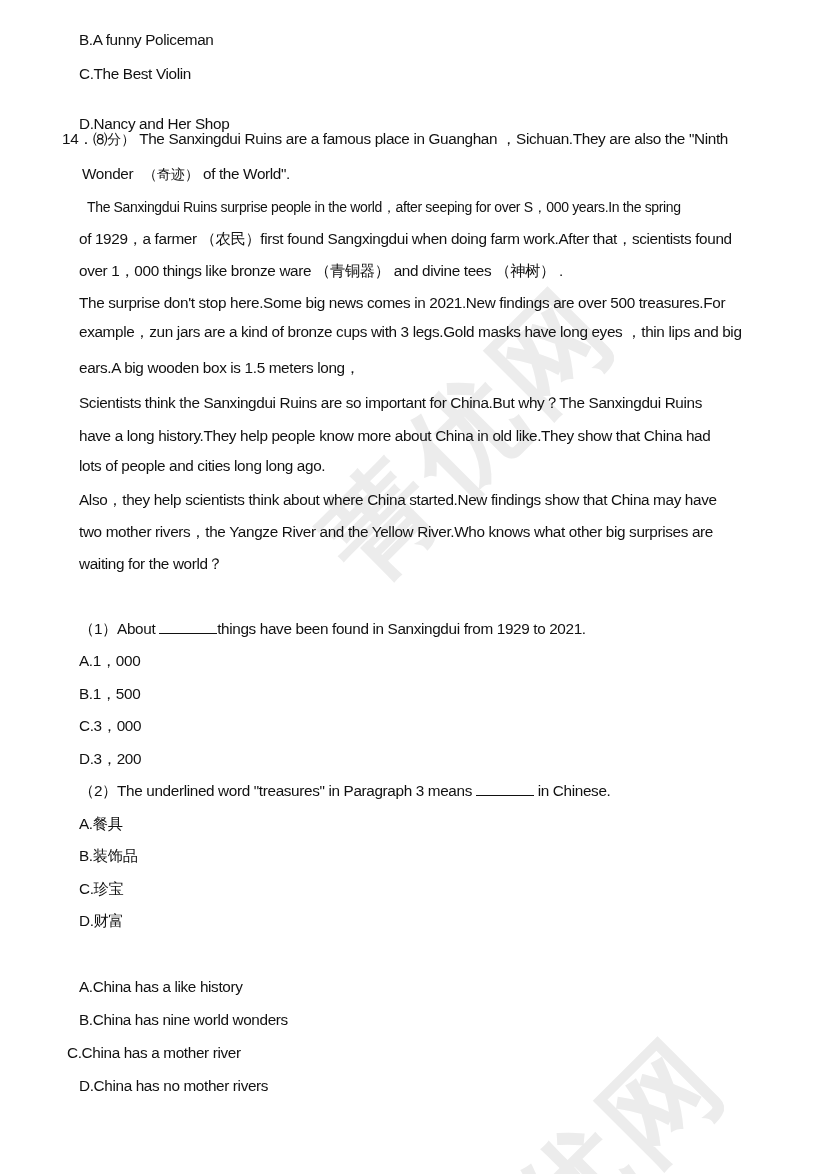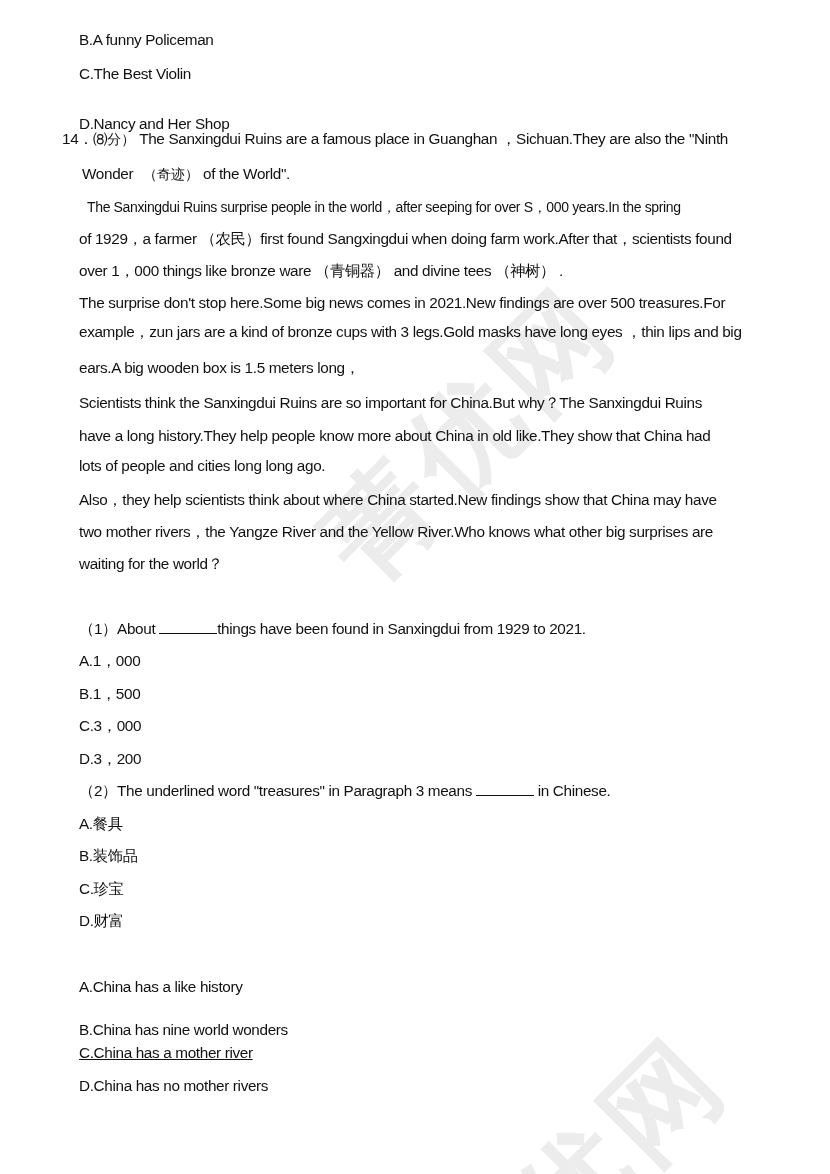--- a/index.html
+++ b/index.html
@@ -116,17 +116,17 @@
 
   <div class="line" style="left:79px; top:781px;">
     <span>（2）The underlined word  "treasures" in Paragraph 3 means </span><span class="blank" style="width:58px;"></span><span>  in Chinese.</span>
   </div>
   <div class="line" style="left:79px; top:814px;"><span>A.餐具</span></div>
   <div class="line" style="left:79px; top:846px;"><span>B.装饰品</span></div>
   <div class="line" style="left:79px; top:879px;"><span>C.珍宝</span></div>
   <div class="line" style="left:79px; top:911px;"><span>D.财富</span></div>
 
   <div class="line" style="left:79px; top:977px;">A.China has a like history</div>
-  <div class="line" style="left:79px; top:1010px;margin-top:10px;">B.China has nine world wonders</div>
-  <div class="line" style="left:79px; top:1043px;text-decoration:underline;">C.China has a mother river</div>
+  <div class="line" style="left:79px; top:1010px;">B.China has nine world wonders</div>
+  <div class="line" style="left:67px; top:1043px;">C.China has a mother river</div>
   <div class="line" style="left:79px; top:1076px;">D.China has no mother rivers</div>
 
 </div>
 
 </body></html>

